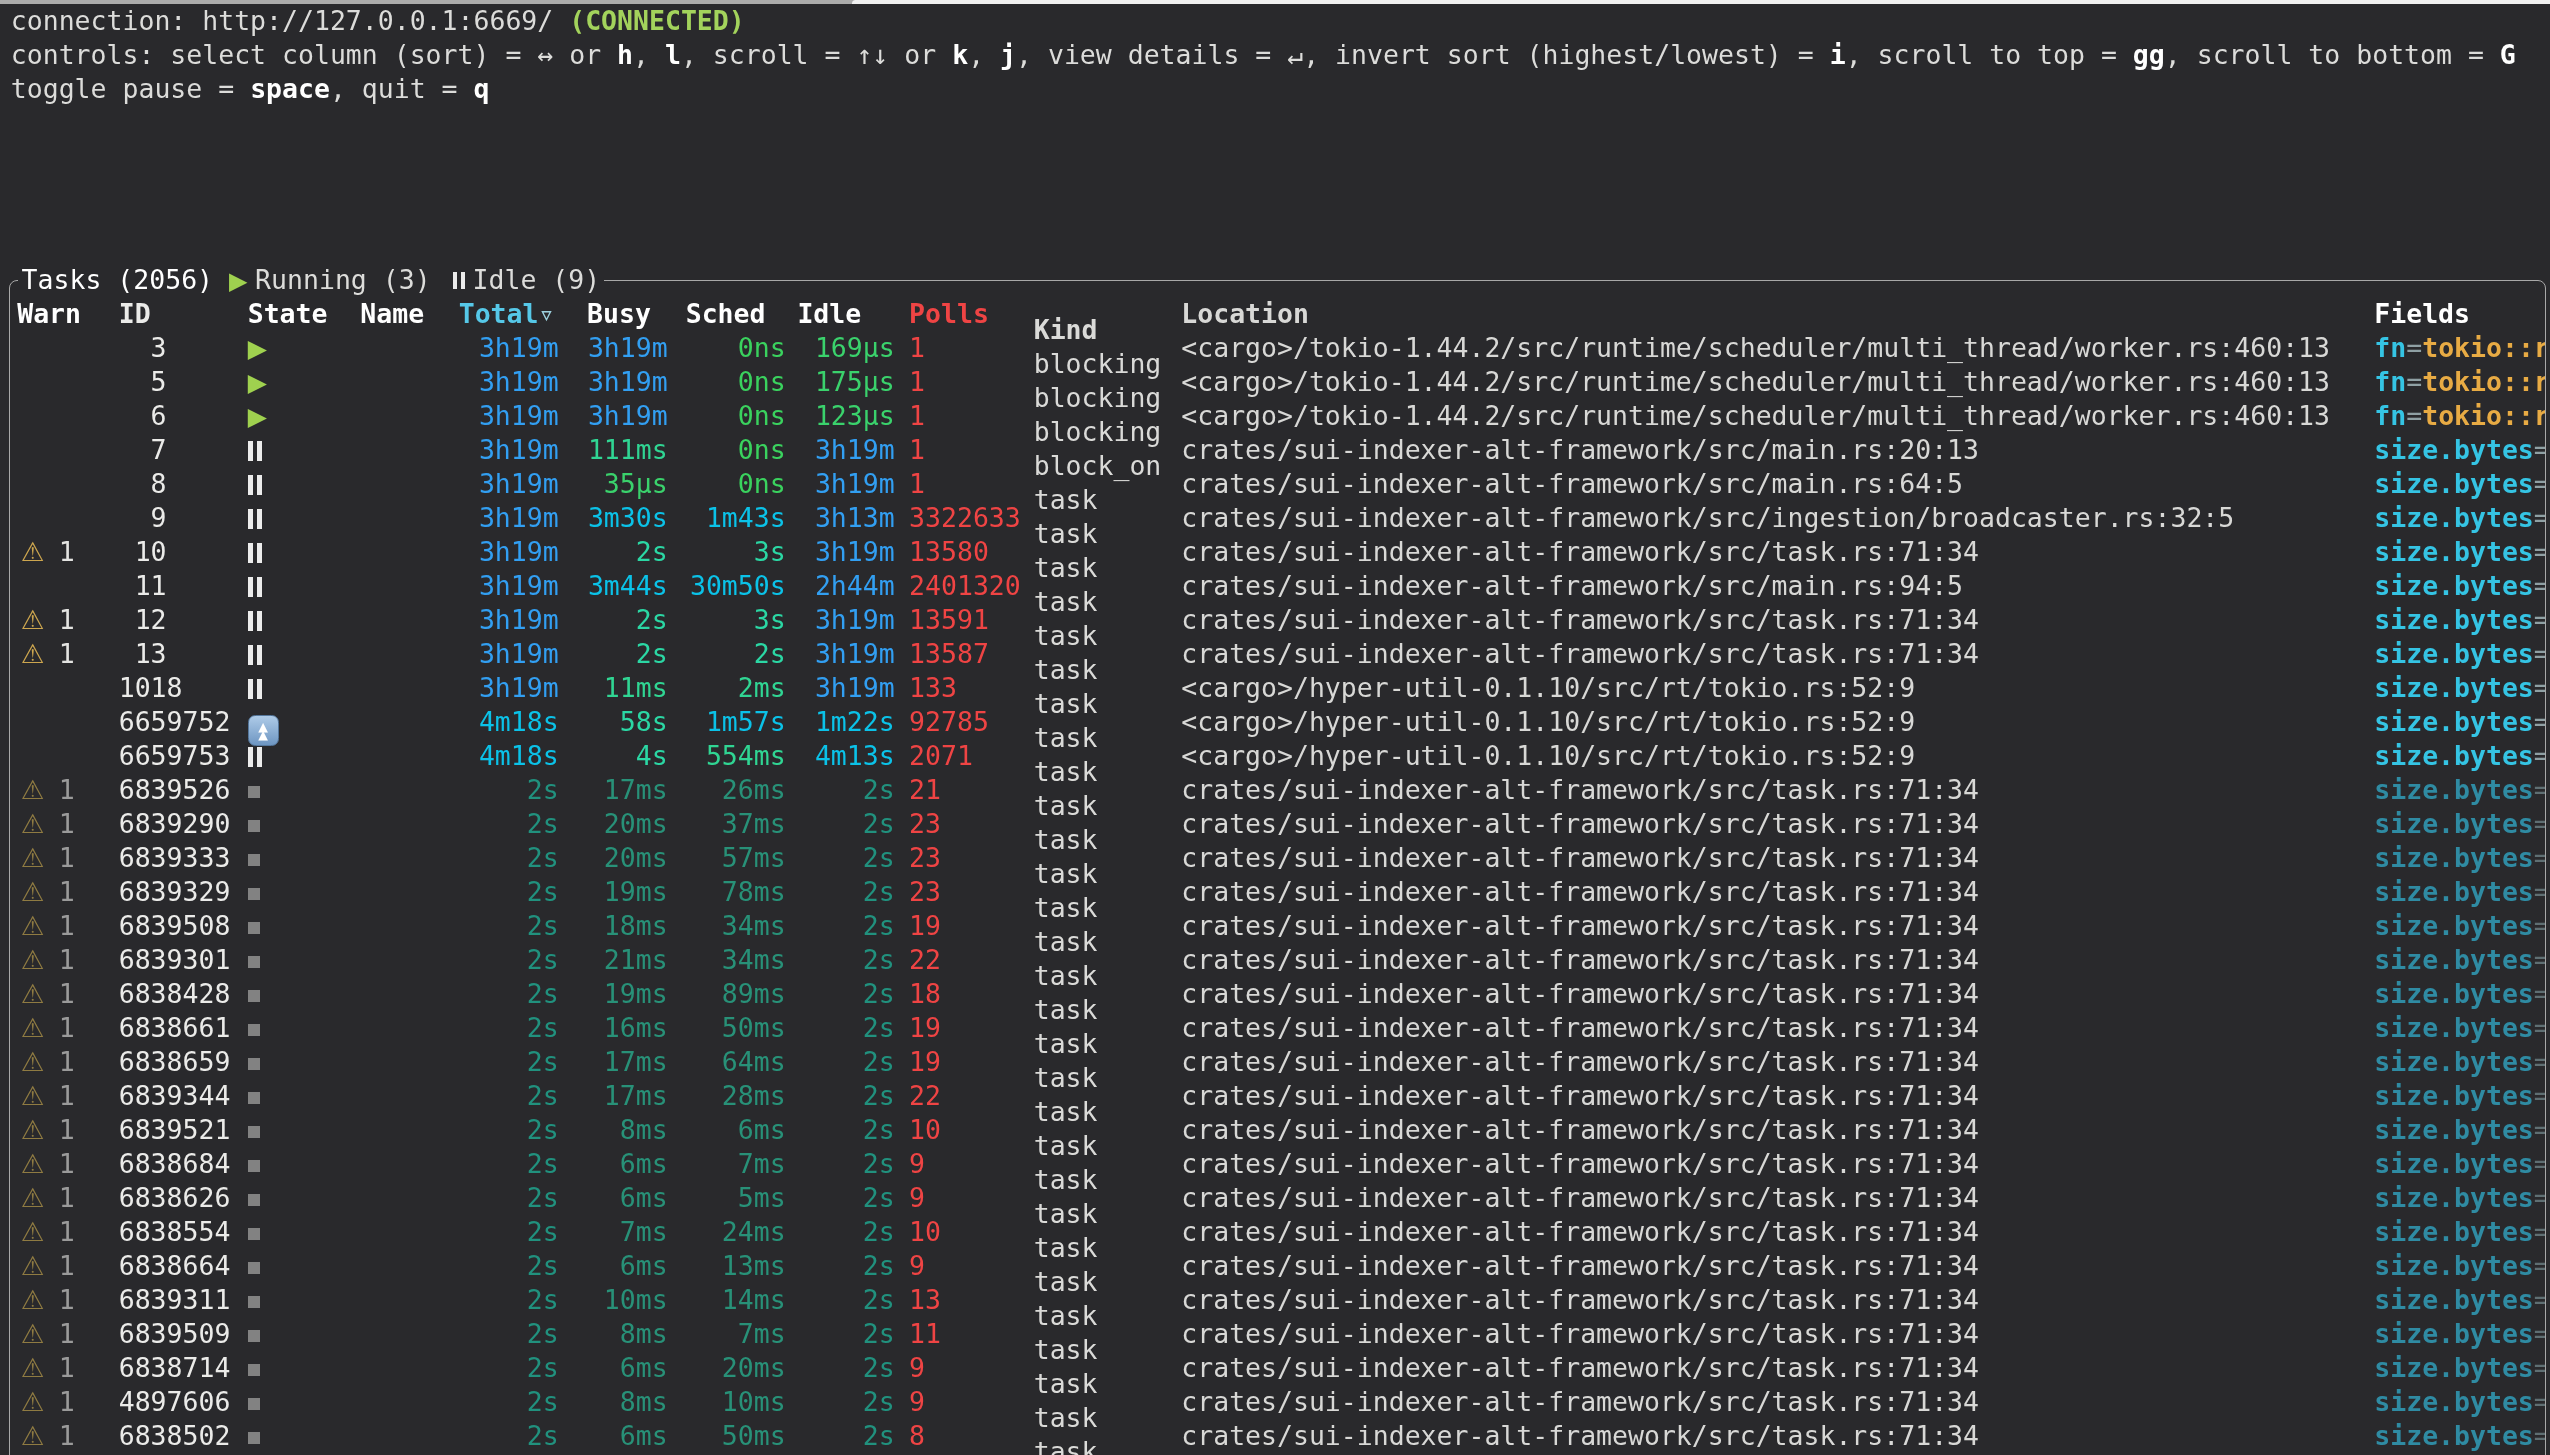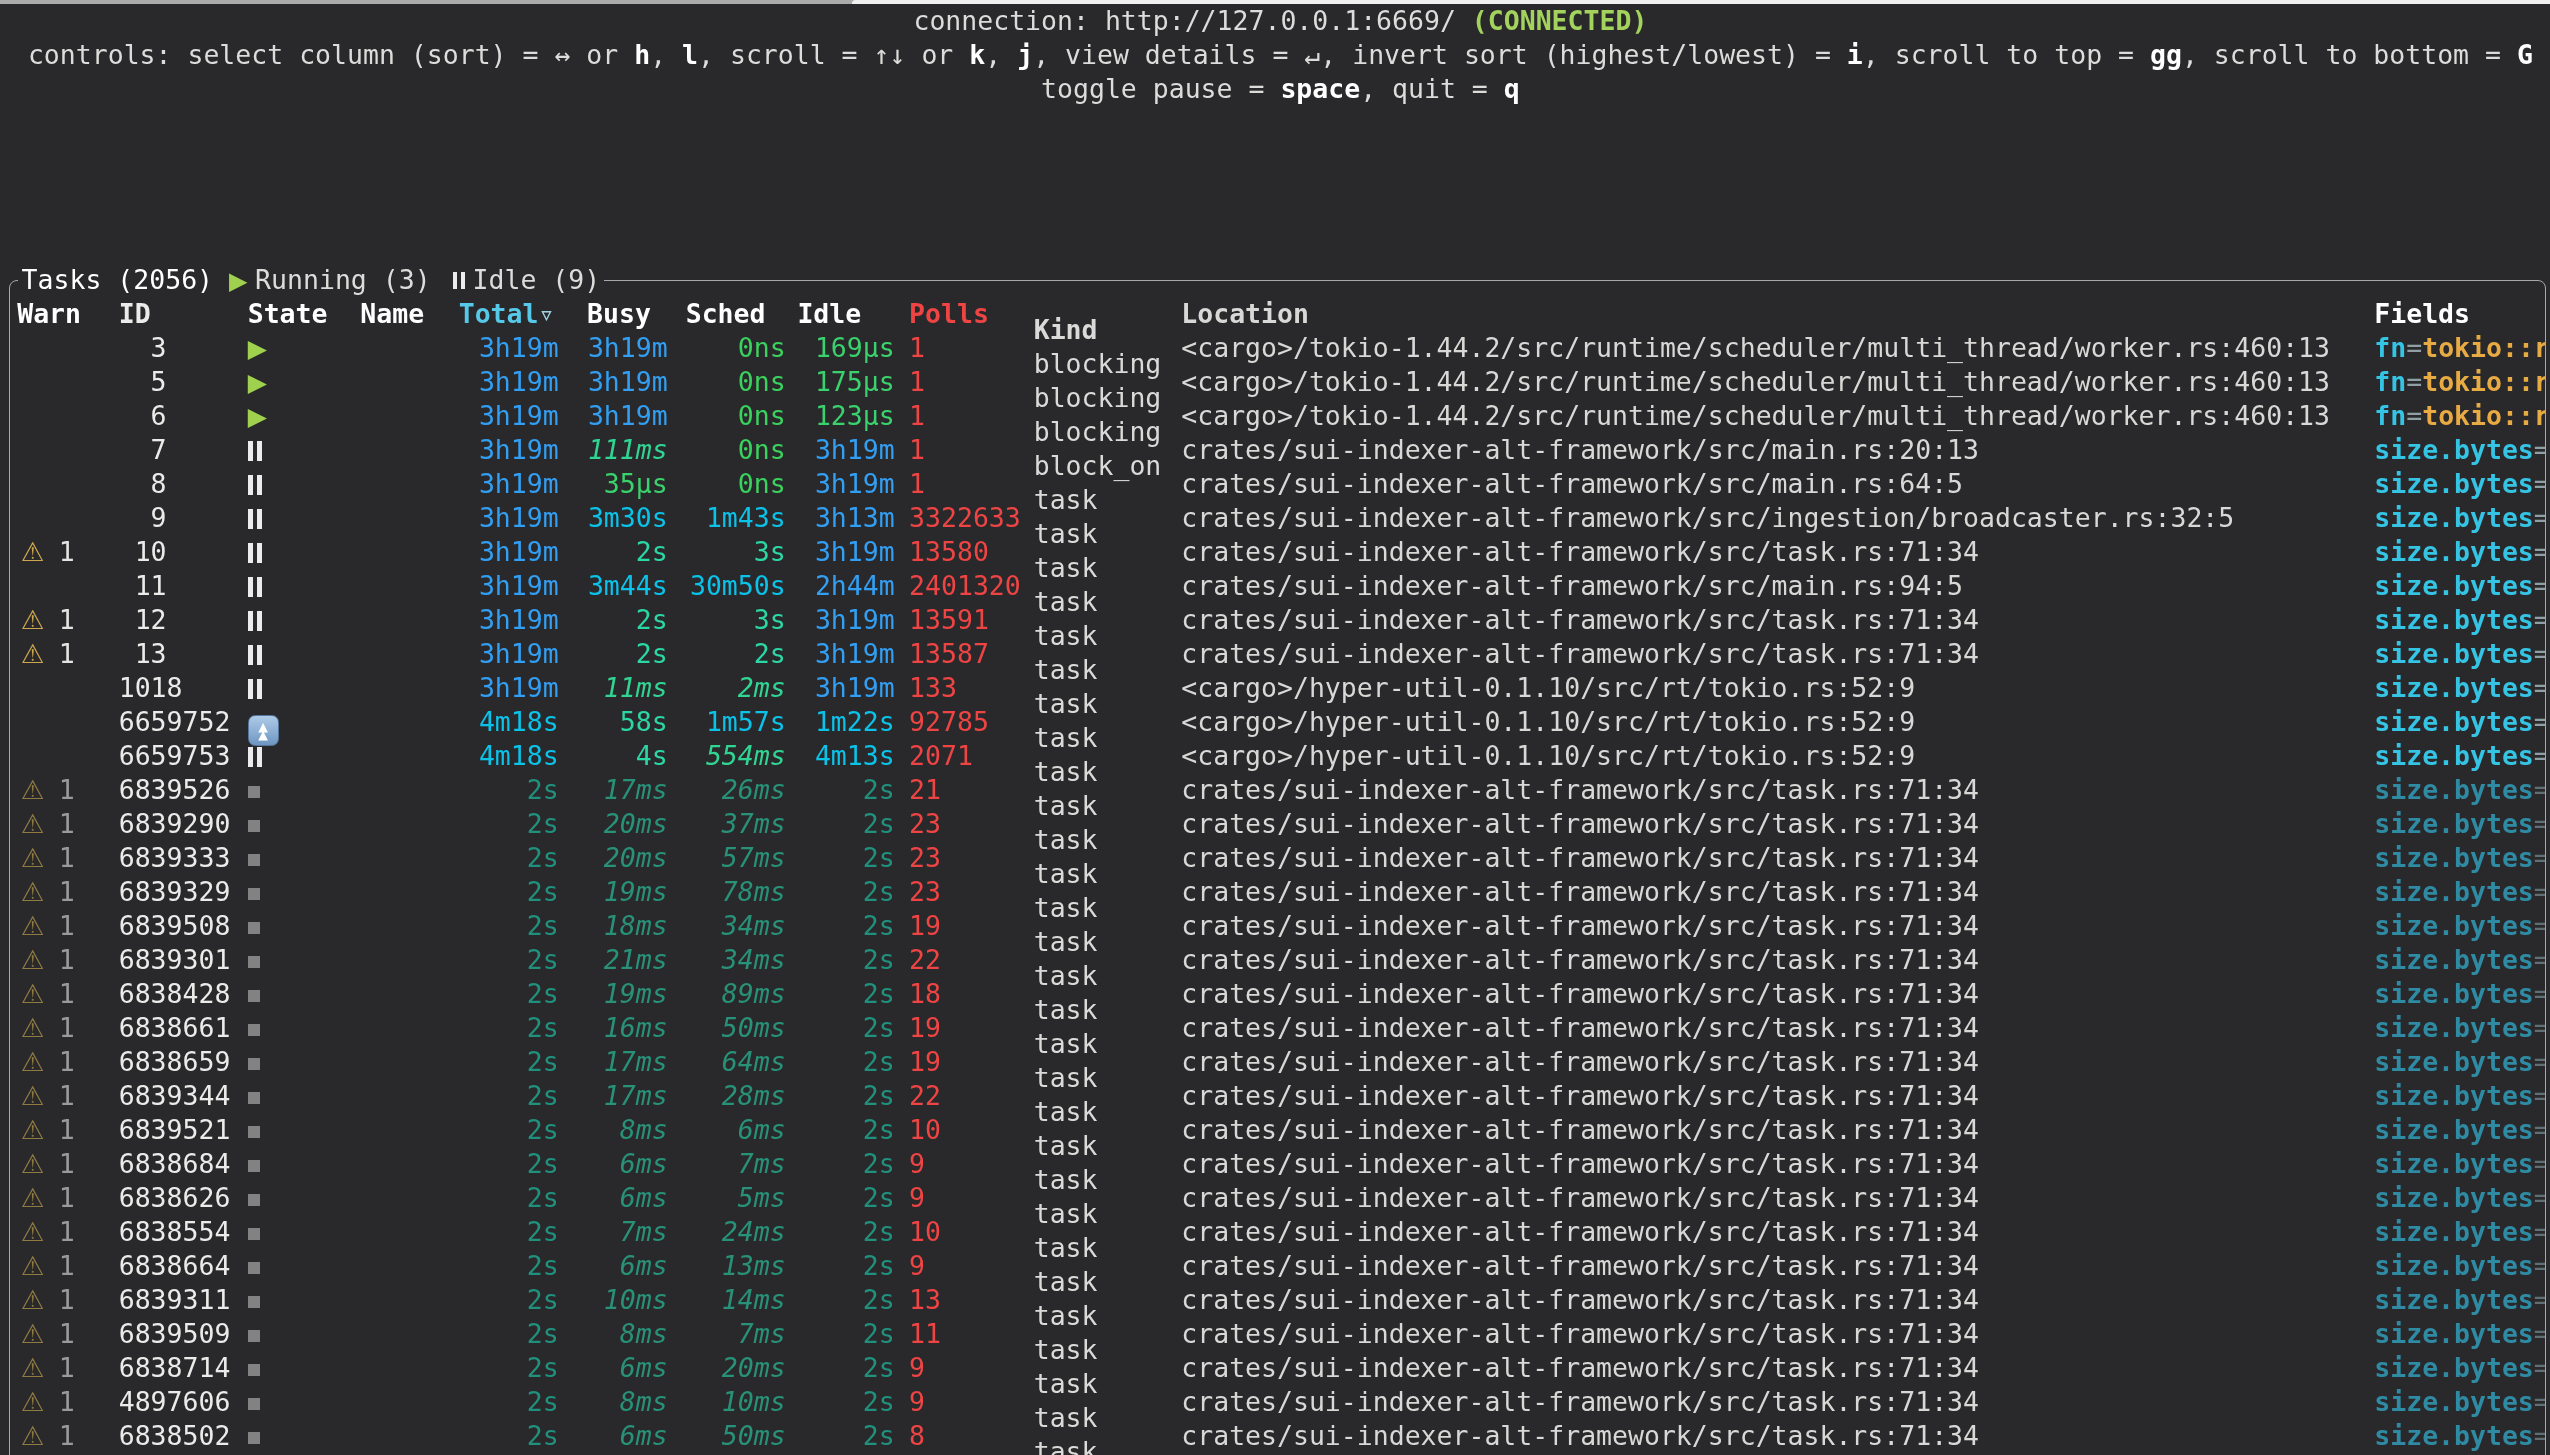--- a/index.html
+++ b/index.html
@@ -7,21 +7,21 @@
   .screen {
     position:relative; width:2550px; height:1456px; overflow:hidden;
     background:#29292c; color:#dcdcda;
     font-family:"DejaVu Sans Mono", monospace;
     font-size:26.5px; line-height:34px; white-space:nowrap;
   }
   
   .topstrip { position:absolute; top:0; left:0; width:100%; height:3.6px; background:#ababab; }
   .topstrip .tab { position:absolute; top:0; left:852px; right:0; height:3.6px; background:#f0f0f0; border-top-left-radius:3.6px; }
   
-  .hdr { position:absolute; top:3.6px; left:10.8px; right:0;text-align:center; }
+  .hdr { position:absolute; top:3.6px; left:10.8px; right:0; }
   .hdr .line { height:34px; }
   .b { font-weight:bold; color:#ffffff; }
   .green { color:#a3d35c; }
   
   .box { position:absolute; left:9px; right:3.6px; border:1.8px solid #a8a8a8; border-radius:8px; }
   .box-title { position:absolute; top:-18px; left:8px; background:#29292c; padding:0 3.6px; font-weight:bold; color:#ffffff; line-height:33px; }
   .warnings-box { top:162px; height:92px; }
   .warn-line { padding:14.4px 0 0 10.8px; color:#e8e8e6; }
   .warn-ic { color:#cda64f; font-family:"DejaVu Sans", sans-serif; margin-right:12.6px; }
   .tasks-box { top:280px; height:1256px; }
@@ -44,21 +44,21 @@
   .h6 { text-align:left; padding-left:18px; }
   .h7 { text-align:left; padding-left:11.7px; }
   .c8 { padding-left:14.4px; color:#ef4444; }
   .c9 { color:#dadad8;margin-top:31px; }
   .c10 { padding-left:3.6px; color:#d8d8d6; }
   .c11 { padding-left:3.6px; overflow:hidden; }
   .sortcol { color:#56c8e8; }
   .sortind { color:#9fd3e0; font-weight:normal; }
   
   .u-h  { color:#329ff2; } .u-m  { color:#0bc2e8; } .u-s  { color:#2bd7a4; }
-  .u-ms { color:#30d593;font-style:italic; } .u-us { color:#3ad26c; } .u-ns { color:#3ad25e; }
+  .u-ms { color:#30d593; } .u-us { color:#3ad26c; } .u-ns { color:#3ad25e; }
   
   .fkey { color:#35c4e4; font-weight:bold; }
   .feq  { color:#8fa0a4; }
   .fval { color:#e8ab44; font-weight:bold; }
   
   .ic-run { color:#9fd14f; font-family:"DejaVu Sans", sans-serif; font-size:25px; }
   .ic-pause { display:inline-block; width:14.4px; height:20px; border-left:5.4px solid #ececec; border-right:5.4px solid #ececec; vertical-align:-1.8px; }
   .ic-done { display:inline-block; width:12.6px; height:11.7px; background:#828282; vertical-align:0.9px; }
   .ic-woken { display:inline-flex; flex-direction:column; align-items:center; justify-content:center;
     width:31px; height:30.5px; border-radius:7.2px; vertical-align:-6.3px;

